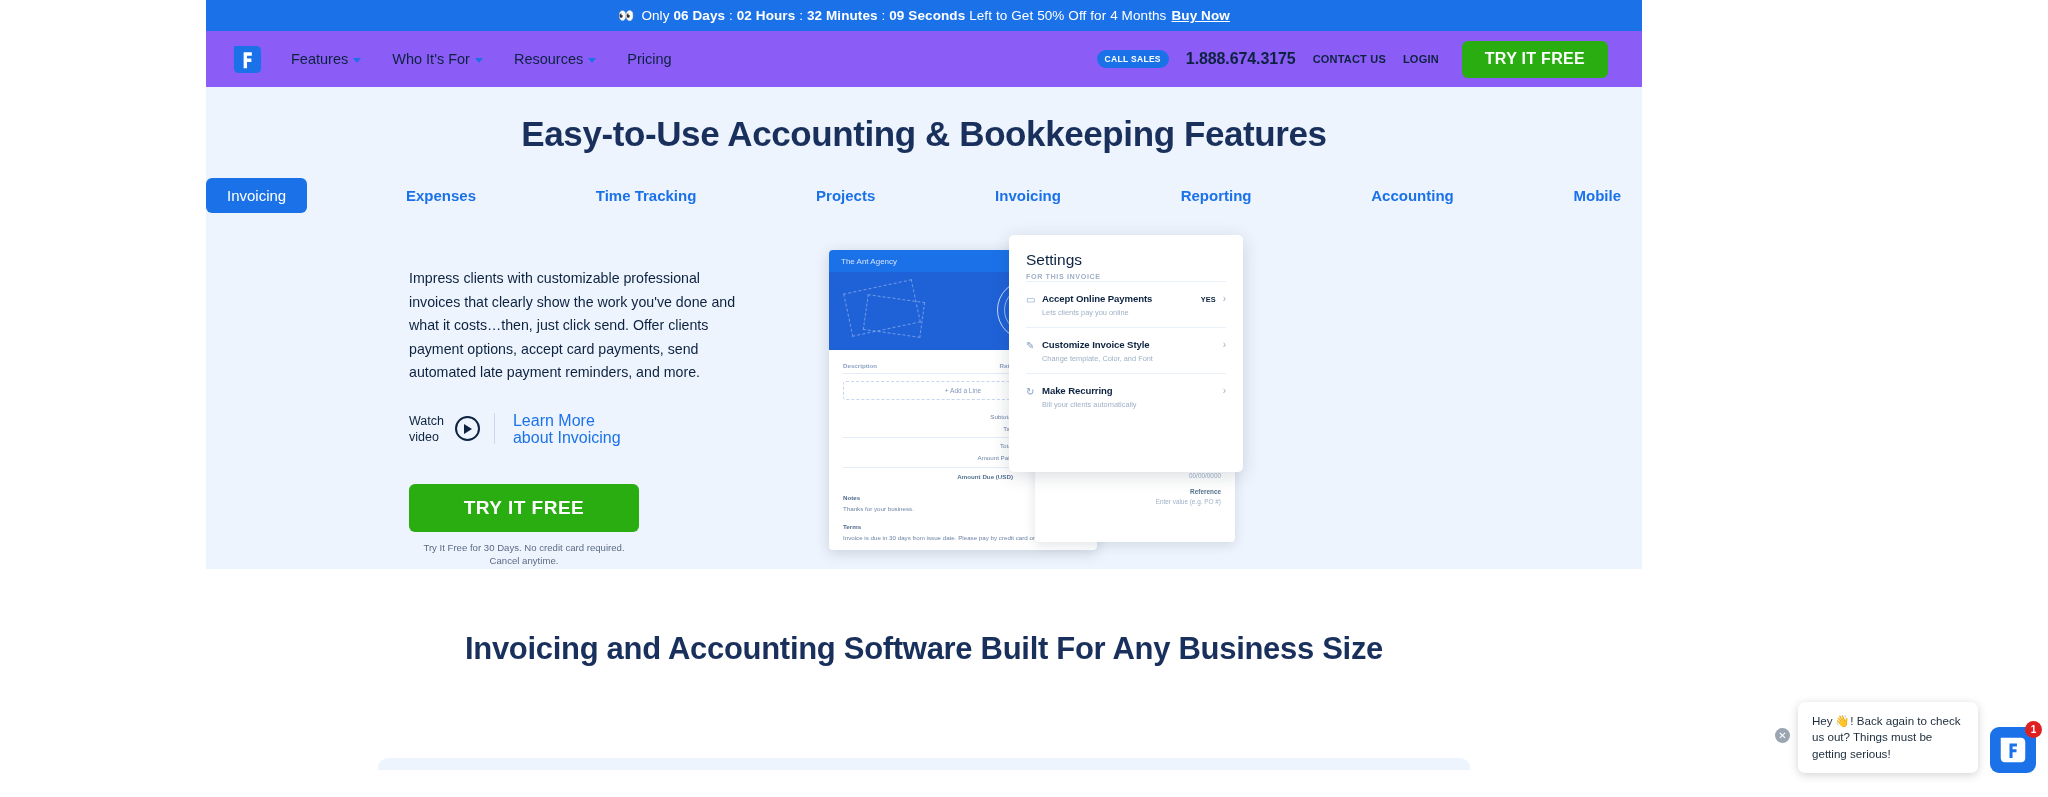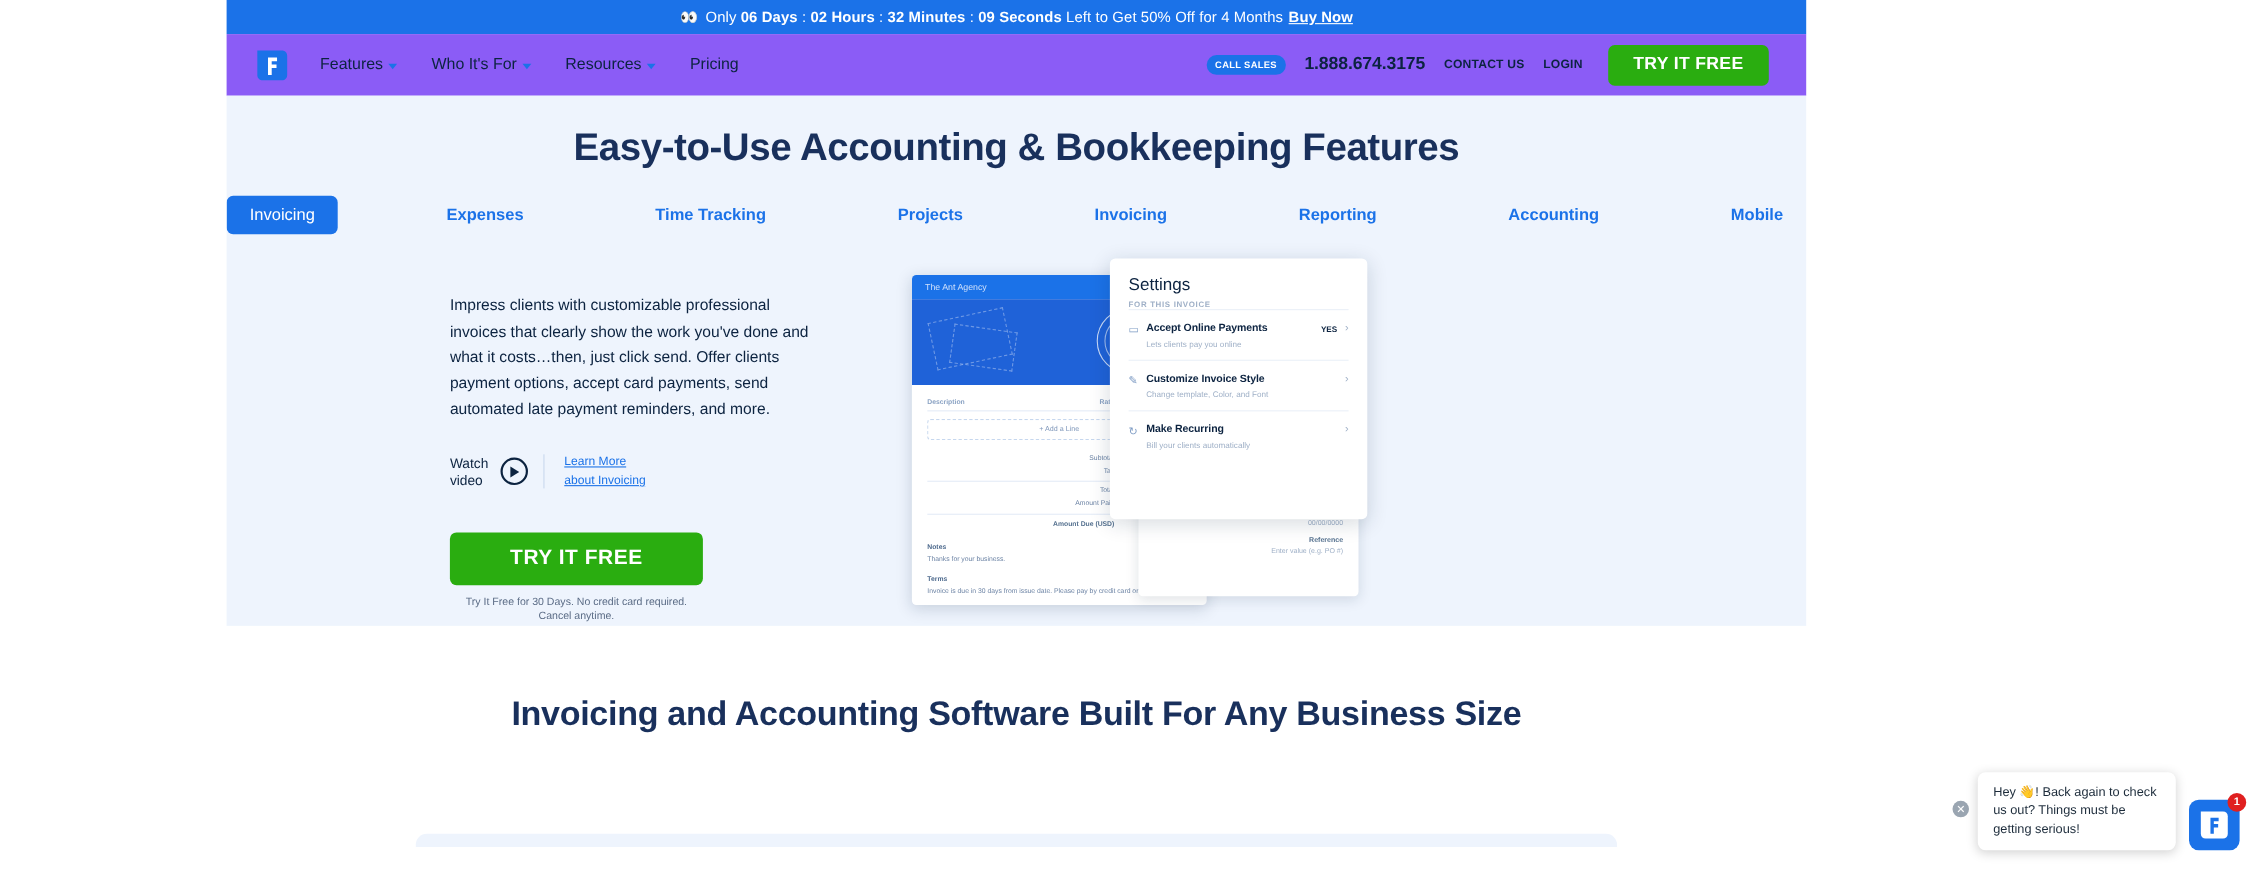--- a/index.html
+++ b/index.html
@@ -73,21 +73,21 @@
   .feat-desc { margin-top:17px; font-size:14.2px; line-height:23.5px; color:#0c2340; }
   .media-row { display:flex; align-items:center; margin-top:27px; }
   .watch { font-size:12.5px; color:#0c2340; line-height:16px; }
   .play {
     width:25px;height:25px;border-radius:50%;border:2.4px solid #0c2340;
     margin:0 14px 0 11px; display:flex;align-items:center;justify-content:center; flex:none;
   }
   .play i { width:0;height:0;border-left:8px solid #0c2340;
             border-top:5px solid transparent;border-bottom:5px solid transparent; margin-left:2px; }
   .vrule { width:1px; height:31px; background:#c9d8ee; margin-right:18px; }
-  .learn { font-size:11px; line-height:17px; color:#1b72e8; text-decoration:underline; }
+  .learn { font-size:16px; line-height:17px; color:#1b72e8; }
   .hero-cta { margin-top:38px; width:230px; height:48px; font-size:19px; letter-spacing:.5px; }
   .fineprint { width:230px; margin-top:9px; text-align:center; font-size:9.6px; color:#5a6b85; line-height:13px; }
 
   
   .mock { position:relative; margin-left:90px; width:420px; height:330px; }
   .invoice {
     position:absolute; left:0; top:0; width:268px; height:300px;
     background:#fff; border-radius:4px; box-shadow:0 3px 14px rgba(12,35,64,.17);
     overflow:hidden;
   }

